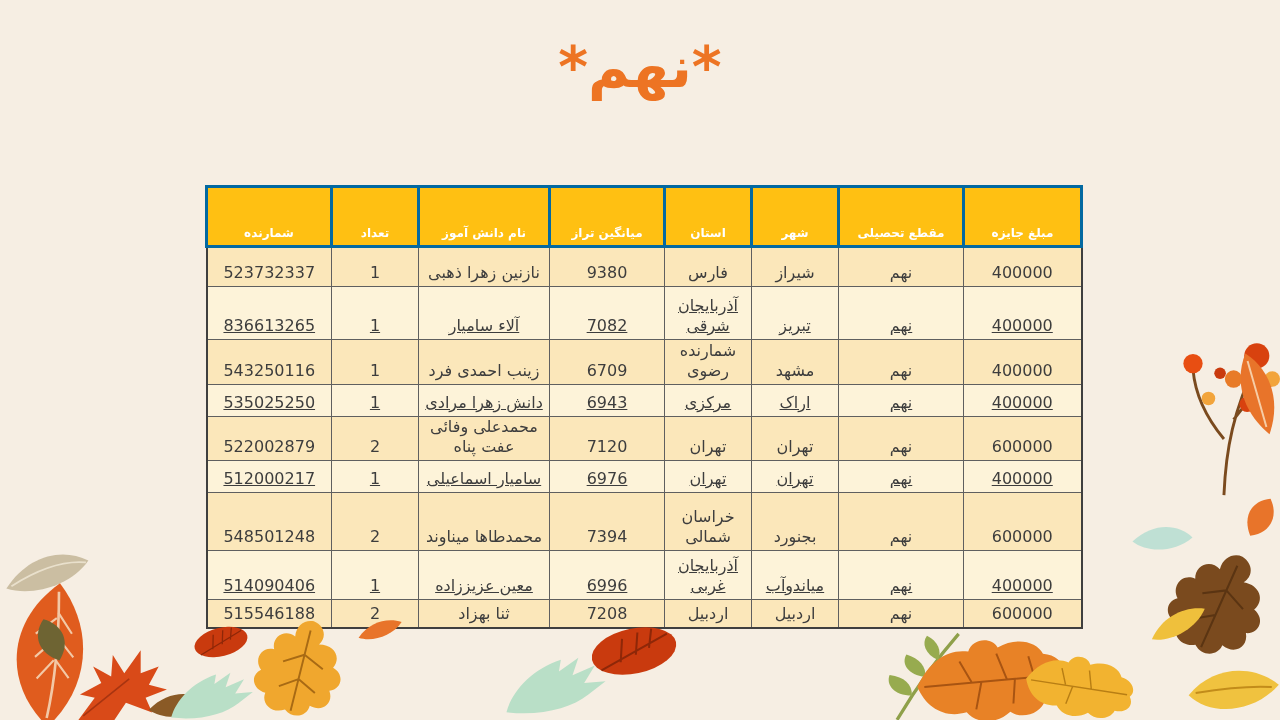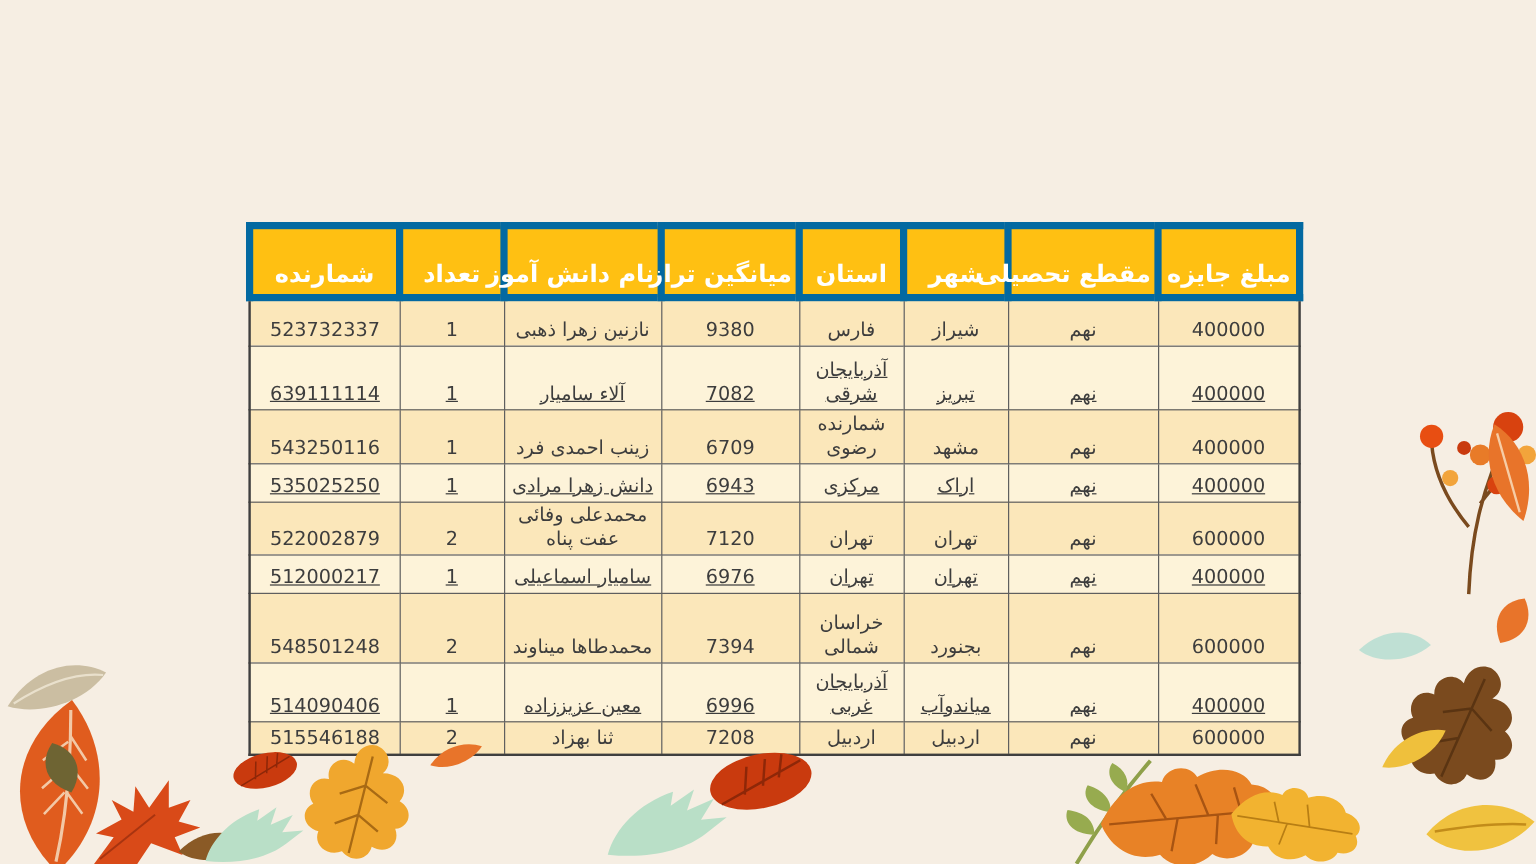--- a/index.html
+++ b/index.html
@@ -18,23 +18,23 @@
     color:var(--accent,#ED7423);
   }
 
   table.prize-table{
     position:absolute; top:185px; left:205px; width:875px;
     border-collapse:collapse; table-layout:fixed; direction:rtl;
     border:2px solid #3f3f3f;
   }
   .prize-table th{
     background:var(--header-bg,#FFC012); color:#ffffff;
-    font-size:20px; font-weight:bold; height:60px;
+    font-size:12px; font-weight:bold; height:60px;
     vertical-align:bottom; text-align:center;
-    padding:0 3px 5px; border:6px solid #0369a1; white-space:nowrap;
+    padding:0 3px 5px; border:3px solid #0369a1; white-space:nowrap;
   }
   .prize-table td{
     font-size:16px; color:#3d3d3d; line-height:1.25;
     vertical-align:bottom; text-align:center;
     padding:0 3px 3px; border:1px solid #5f5f5f;
   }
   tbody tr.odd  td{ background:var(--row-odd,#FBE7BA); }
   tbody tr.even td{ background:var(--row-even,#FDF3D9);text-decoration:underline; }
 
   
@@ -52,20 +52,21 @@
   tbody tr:nth-child(8){height:49px}
   tbody tr:nth-child(9){height:28px}
 
   .leaf{ position:absolute; pointer-events:none; }
 </style>
 </head>
 <body>
 
 <div class="slide">
 
+  <h1 class="title">*نهم*</h1>
 
   <table class="prize-table" dir="rtl">
     <thead>
       <tr>
           <th class="c0">مبلغ جایزه</th>
           <th class="c1">مقطع تحصیلی</th>
           <th class="c2">شهر</th>
           <th class="c3">استان</th>
           <th class="c4">میانگین تراز</th>
           <th class="c5">نام دانش آموز</th>
@@ -85,21 +86,21 @@
           <td class="c7">523732337</td>
         </tr>
         <tr class="even">
           <td class="c0">400000</td>
           <td class="c1">نهم</td>
           <td class="c2">تبریز</td>
           <td class="c3">آذربایجان شرقی</td>
           <td class="c4">7082</td>
           <td class="c5">آلاء سامیار</td>
           <td class="c6">1</td>
-          <td class="c7">639111114</td>
+          <td class="c7">836613265</td>
         </tr>
         <tr class="odd">
           <td class="c0">400000</td>
           <td class="c1">نهم</td>
           <td class="c2">مشهد</td>
           <td class="c3">شمارنده رضوی</td>
           <td class="c4">6709</td>
           <td class="c5">زینب احمدی فرد</td>
           <td class="c6">1</td>
           <td class="c7">543250116</td>

